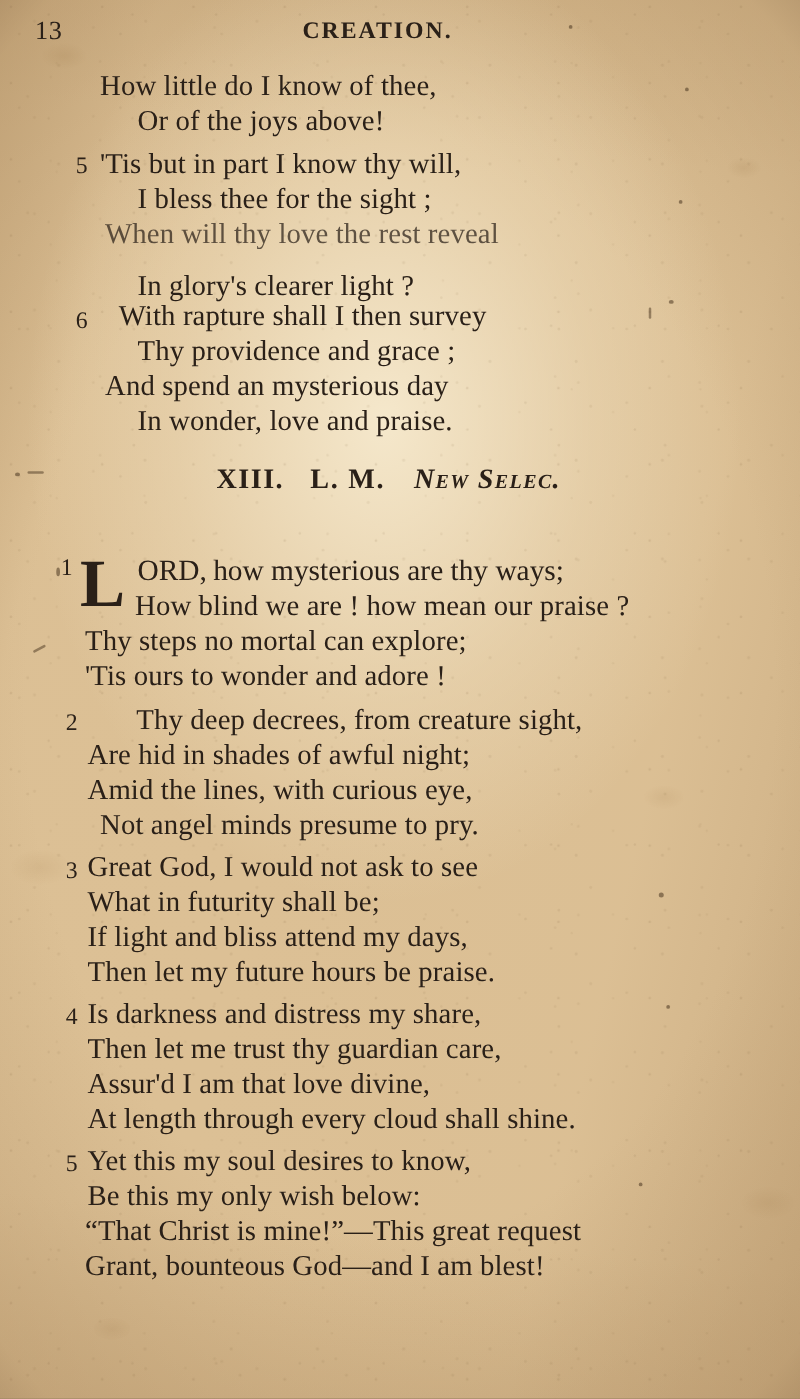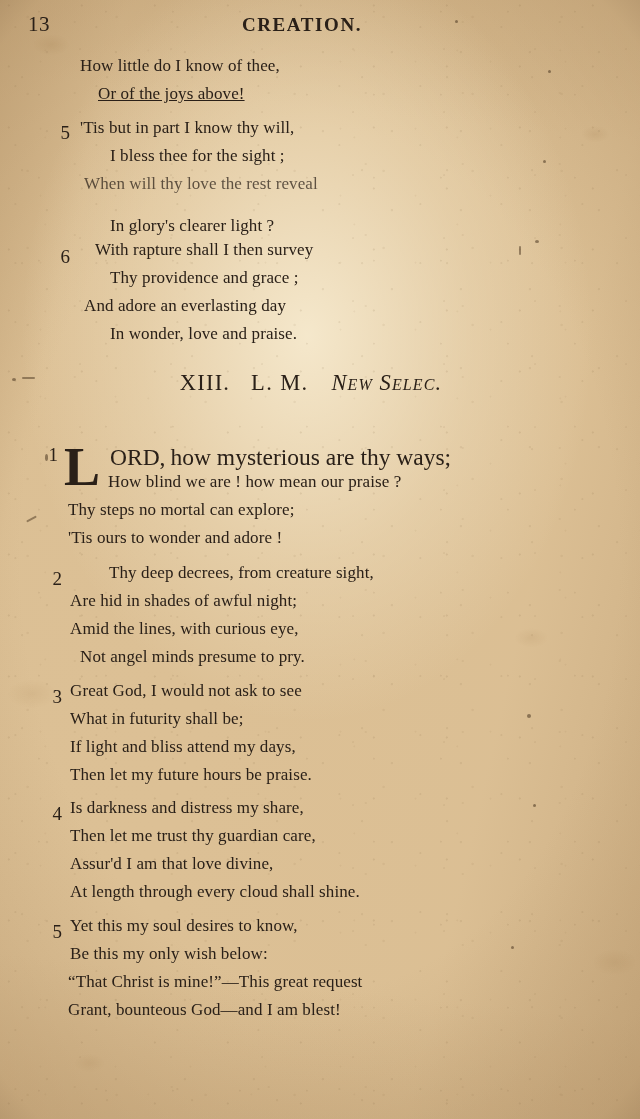--- a/index.html
+++ b/index.html
@@ -77,33 +77,34 @@
   .body { position: absolute; left: 0; top: 0; right: 0; }
 
   .vnum {
     position: absolute;
     width: 26px;
     text-align: right;
     font-size: 19px;
   }
   .vline {
     position: absolute;
-    font-size: 17px;
+    font-size: 23px;
     white-space: nowrap;
     letter-spacing: 0.1px;
   }
 
   
   .hymn-head {
     position: absolute;
     left: 0; right: 0;
     text-align: center;
     font-size: 22.5px;
     letter-spacing: 1.2px;
     padding-right: 18px;
+    font-weight: bold;
   }
   .hymn-head .meter { letter-spacing: 1.4px; }
   .hymn-head .tune {
     font-style: italic;
     font-variant: small-caps;
     letter-spacing: 1.1px;
     margin-left: 16px;
   }
   .hymn-sub {
     position: absolute;
@@ -141,32 +142,32 @@
 
   <div class="grain"></div>
   <div class="foxing"></div>
 
   <div class="folio">13</div>
   <div class="running-head">CREATION.</div>
 
   <div class="body">
 
     <div class="vline" style="left:80px; top:56px;">How little do I know of thee,</div>
-    <div class="vline" style="left:98px; top:84px;text-decoration:underline;">Or of the joys above!</div>
+    <div class="vline" style="left:110px; top:84px;">Or of the joys above!</div>
 
     <div class="vnum" style="left:44px; top:122px;">5</div>
     <div class="vline" style="left:80px; top:118px;">'Tis but in part I know thy will,</div>
     <div class="vline" style="left:110px; top:146px;">I bless thee for the sight ;</div>
     <div class="vline faded" style="left:84px; top:174px;">When will thy love the rest reveal</div>
     <div class="vline" style="left:110px; top:216px;">In glory's clearer light ?</div>
 
     <div class="vnum" style="left:44px; top:246px;">6</div>
     <div class="vline" style="left:95px; top:240px;">With rapture shall I then survey</div>
     <div class="vline" style="left:110px; top:268px;">Thy providence and grace ;</div>
-    <div class="vline" style="left:84px; top:296px;">And adore an everlasting day</div>
+    <div class="vline" style="left:84px; top:296px;">And spend an mysterious day</div>
     <div class="vline" style="left:110px; top:324px;">In wonder, love and praise.</div>
   </div>
 
   <div class="hymn-head" style="top:370px;">
     <span>XIII.</span>
     <span class="meter" style="margin-left:14px;">L. M.</span>
     <span class="tune">New Selec.</span>
   </div>
 
   <div class="body">

